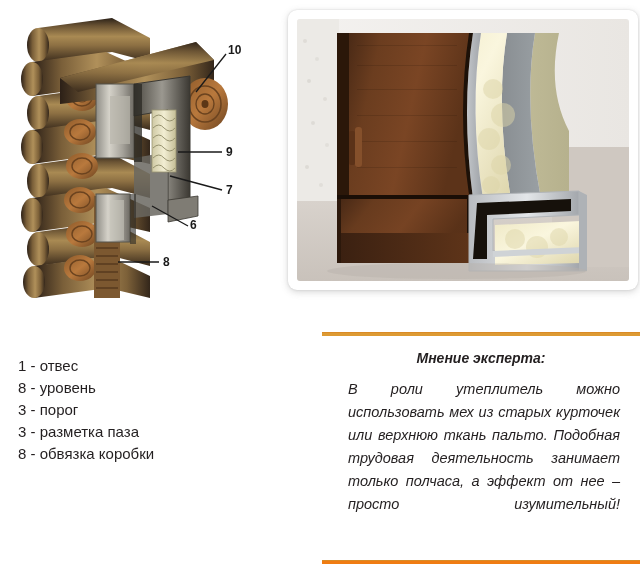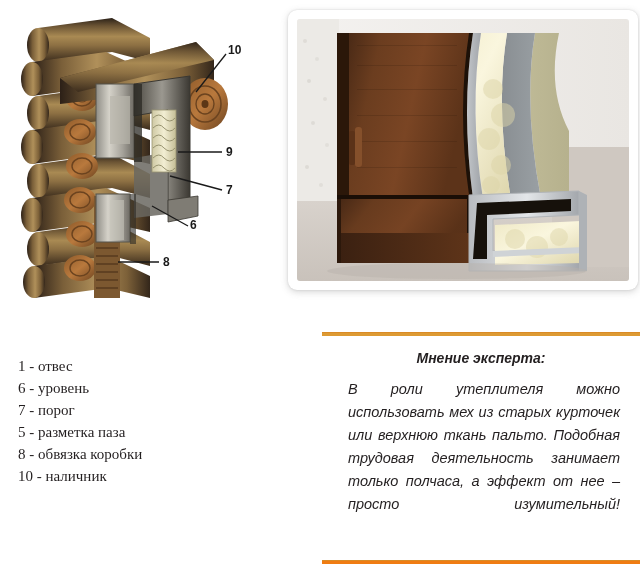--- a/index.html
+++ b/index.html
@@ -85,21 +85,21 @@
     height: 272px;
   }
 
   
   .legend {
     position: absolute;
     left: 18px; top: 45px;
     width: 290px;
   }
   .legend-item {
-    font-family: Liberation Serif, serif;
+    font-family: Liberation Sans, sans-serif;
     font-size: 15px;
     color: #231f20;
     line-height: 22px;
     white-space: nowrap;
   }
 
   
   .expert {
     position: absolute;
     left: 322px; top: 0;
@@ -442,27 +442,26 @@
           <ellipse cx="160" cy="252" rx="130" ry="8" fill="#b9b2ab" opacity="0.45"></ellipse>
         </svg>
       </div>
     </div>
   </div>
 
   <div class="bottom-row">
 
     <div class="legend">
       <div class="legend-item">1 - отвес</div>
-      <div class="legend-item">6 - уровень</div>
-      <div class="legend-item">7 - порог</div>
-      <div class="legend-item">5 - разметка паза</div>
+      <div class="legend-item">8 - уровень</div>
+      <div class="legend-item">3 - порог</div>
+      <div class="legend-item">3 - разметка паза</div>
       <div class="legend-item">8 - обвязка коробки</div>
-      <div class="legend-item">10 - наличник</div>
     </div>
 
     <div class="expert">
       <div class="rule rule-top"></div>
       <div class="expert-title">Мнение эксперта:</div>
-      <div class="expert-body">В роли утеплителя можно использовать мех из старых курточек или верхнюю ткань пальто. Подобная трудовая деятельность занимает только полчаса, а эффект от нее – просто изумительный!</div>
+      <div class="expert-body">В роли утеплитель можно использовать мех из старых курточек или верхнюю ткань пальто. Подобная трудовая деятельность занимает только полчаса, а эффект от нее – просто изумительный!</div>
       <div class="rule rule-bottom"></div>
     </div>
   </div>
 </div>
 
 </body></html>

